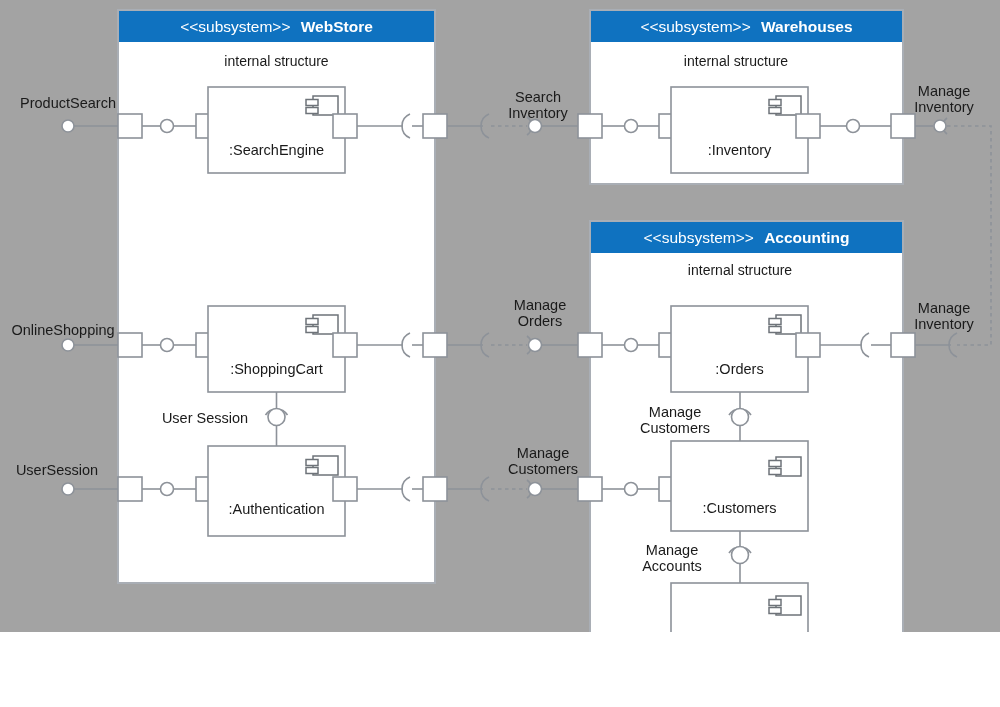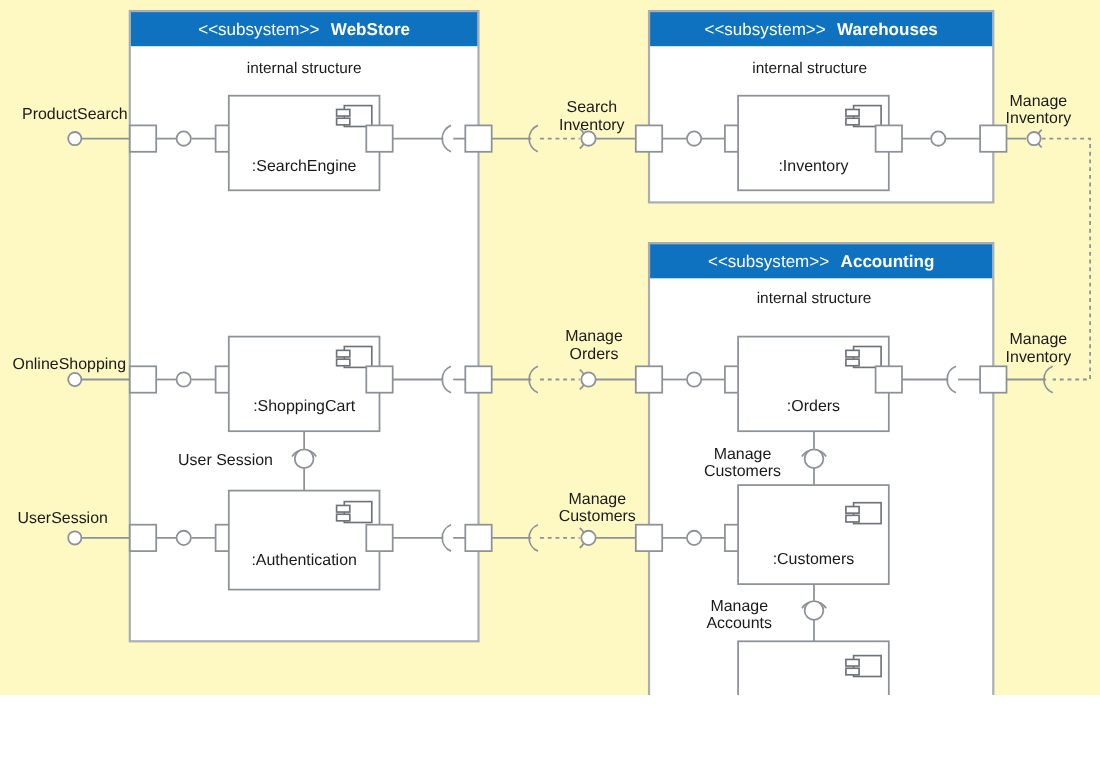--- a/index.html
+++ b/index.html
@@ -1,16 +1,16 @@
 <!DOCTYPE html>
 <html><head>
 <meta charset="utf-8">
 <style>
   html,body{margin:0;padding:0;background:#ffffff;}
-  #stage{position:relative;width:1000px;height:632px;background:#fef9c3;
+  #stage{position:relative;width:1000px;height:632px;background:#a3a3a3;
          font-family:"Liberation Sans","DejaVu Sans",sans-serif;overflow:hidden;}
   svg{display:block;}
   text{font-family:"Liberation Sans","DejaVu Sans",sans-serif;fill:#1a1a1a;}
   .hdr-text{fill:#ffffff;font-size:15.5px;}
   .hdr-stereo{font-weight:normal;}
   .hdr-name{font-weight:bold;}
   .sys-box{fill:#ffffff;stroke:#a9aeb5;stroke-width:2;}
   .sys-hdr{stroke:none;}
   .int-struct{font-size:14px;}
   .comp-box{fill:#ffffff;stroke:#8d9299;stroke-width:1.6;}

